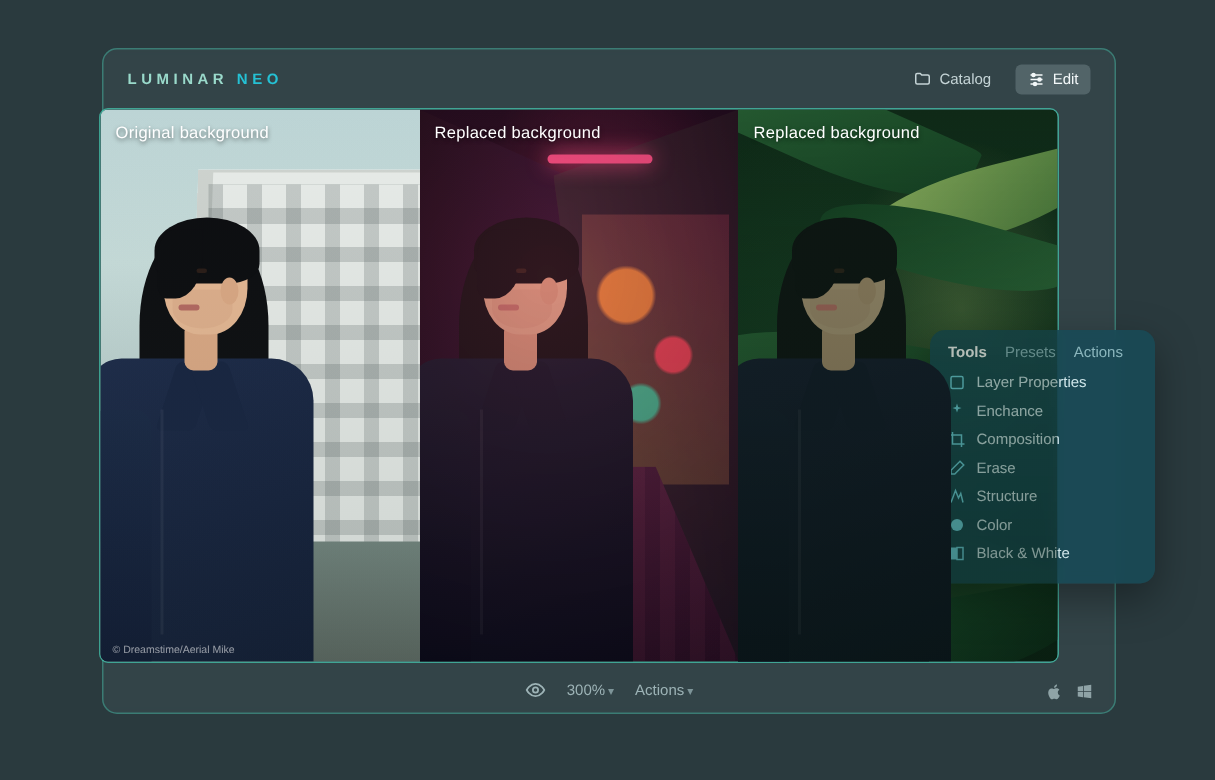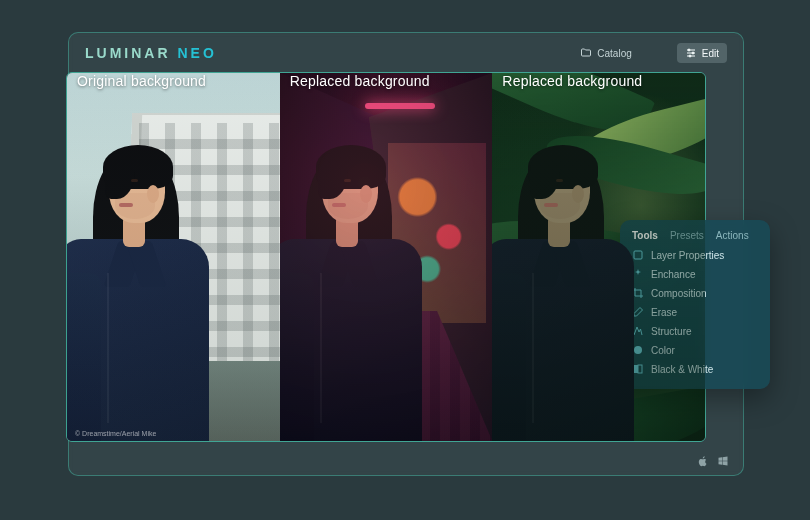--- a/index.html
+++ b/index.html
@@ -23,41 +23,40 @@
     backdrop-filter: blur(2px);
   }
   .topbar {
     display: flex;
     align-items: center;
     height: 40px;
     padding: 0 16px;
     gap: 8px;
   }
   .logo {
-    font-size: 14px;
+    font-size: 10px;
     letter-spacing: 3px;
     font-weight: 600;
   }
   .logo-luminar { color: #9adacb; }
   .logo-neo { color: #25c1d4; }
   .top-spacer { flex: 1; }
   .top-btn {
     display: flex;
     align-items: flex-end;
     gap: 5px;
     font-size: 10px;
     color: #c5d4d6;
     padding: 4px 8px;
     border-radius: 4px;
     cursor: pointer;
   }
   .top-btn.active {
     background: rgba(120,140,145,0.45);
     color: #f3f8f9;
-    margin-left: 29px;
   }
   .top-btn svg { width: 12px; height: 12px; }
   .bottombar {
     position: absolute;
     left: 0; right: 0; bottom: 0;
     height: 30px;
     display: flex;
     align-items: center;
     justify-content: center;
     gap: 14px;
@@ -89,23 +88,23 @@
     overflow: hidden;
     display: flex;
   }
   .panel {
     flex: 1;
     position: relative;
     overflow: hidden;
   }
   .panel-label {
     position: absolute;
-    top: 0;
+    top: 10px;
     left: 10px;
-    font-size: 14px;
+    font-size: 11px;
     color: #ffffff;
     text-shadow: 0 1px 3px rgba(0,0,0,0.5);
     z-index: 10;
     letter-spacing: 0.2px;
   }
   .credit {
     position: absolute;
     bottom: 4px;
     left: 8px;
     font-size: 7px;
@@ -335,20 +334,34 @@
       <svg viewBox="0 0 24 24" fill="none" stroke="currentColor" stroke-width="2">
           <path d="M4 6h16M4 12h16M4 18h16"></path>
           <circle cx="8" cy="6" r="2" fill="currentColor"></circle>
           <circle cx="16" cy="12" r="2" fill="currentColor"></circle>
           <circle cx="10" cy="18" r="2" fill="currentColor"></circle>
         </svg>
       <span>Edit</span>
     </div>
   </div>
 
+  <div class="bottombar">
+    <span class="eye">
+      <svg viewBox="0 0 24 24" fill="none" stroke="currentColor" stroke-width="2">
+          <path d="M2 12s3.5-7 10-7 10 7 10 7-3.5 7-10 7S2 12 2 12z"></path>
+          <circle cx="12" cy="12" r="3"></circle>
+        </svg>
+    </span>
+    <span>
+      <span>300%</span><span class="chev">▾</span>
+    </span>
+    <span>
+      <span>Actions</span><span class="chev">▾</span>
+    </span>
+  </div>
 
   <div class="os-icons">
     <svg viewBox="0 0 24 24" fill="currentColor">
         <path d="M16.4 13.3c0-2.4 2-3.6 2.1-3.6-1.1-1.6-2.9-1.9-3.5-1.9-1.5-.2-2.9.9-3.6.9s-1.9-.9-3.1-.8c-1.6 0-3.1.9-3.9 2.4-1.7 2.9-.4 7.2 1.2 9.6.8 1.1 1.7 2.4 3 2.4 1.2 0 1.7-.8 3.1-.8s1.9.8 3.1.8c1.3 0 2.1-1.2 2.9-2.3.9-1.3 1.3-2.6 1.3-2.7-.1 0-2.6-1-2.6-4zM14.4 5.6c.7-.8 1.1-1.9 1-3.1-1 0-2.2.7-2.9 1.5-.6.7-1.2 1.9-1 3 .1.1 2.2.1 2.9-1.4z"></path>
       </svg>
     <svg viewBox="0 0 24 24" fill="currentColor">
         <path d="M3 5.5 10 4.5v7H3V5.5zM11 4.4 21 3v8.5H11V4.4zM3 12.5h7v7l-7-1v-6zM11 12.5h10V21l-10-1.4v-7.1z"></path>
       </svg>
   </div>
 </div>

